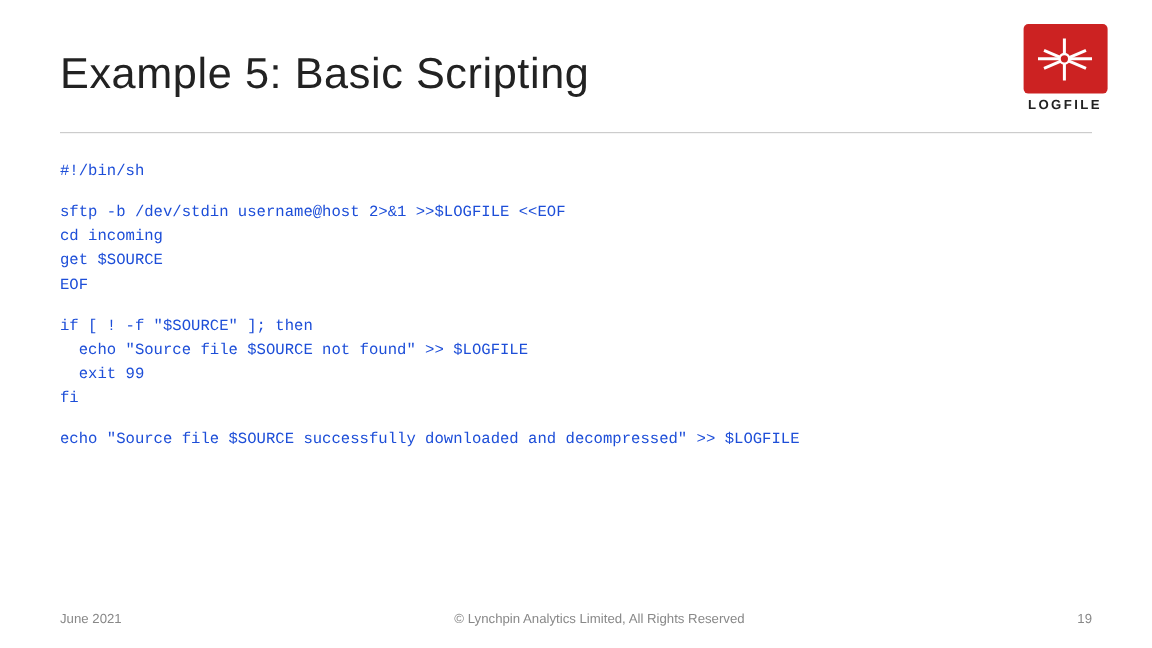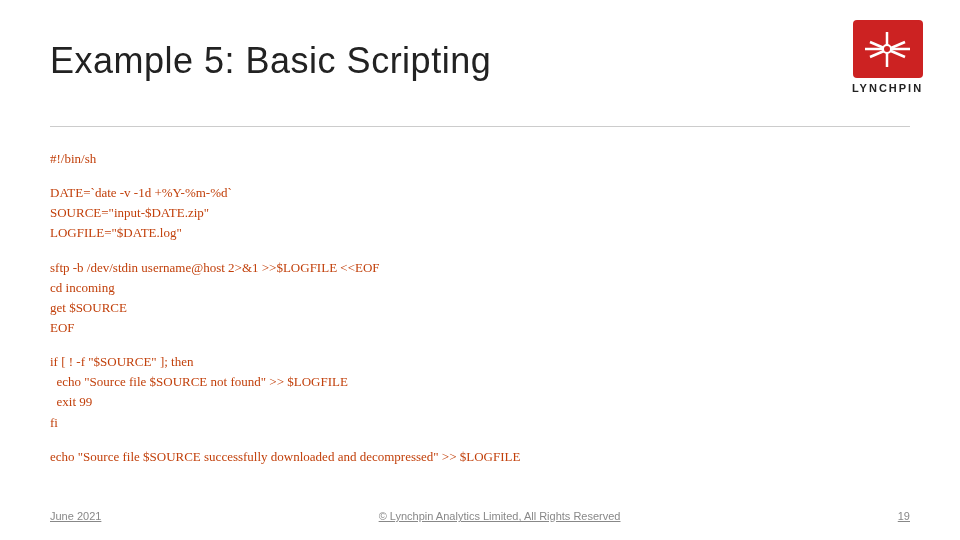--- a/index.html
+++ b/index.html
@@ -22,46 +22,45 @@
       height: 540px;
       background: #ffffff;
       position: relative;
       padding: 40px 50px 30px 50px;
     }
 
     .title {
       font-size: 36px;
       font-weight: 300;
       color: #222222;
-      margin-bottom: 44px;
+      margin-bottom: 28px;
       letter-spacing: 0.5px;
     }
 
     .code-block {
-      font-family: Liberation Serif, serif;
+      font-family: Liberation Mono, monospace;
       font-size: 13px;
       line-height: 1.55;
-      color: #c2410c;
+      color: #1d4ed8;
     }
 
     .code-block .section {
       margin-bottom: 14px;
     }
 
     .footer {
       position: absolute;
       bottom: 18px;
       left: 50px;
       right: 50px;
       display: flex;
       justify-content: space-between;
       align-items: center;
       font-size: 11px;
       color: #888888;
-      text-decoration: underline;
     }
 
     .footer-center {
       text-align: center;
       flex: 1;
     }
 
     
     .logo-area {
       position: absolute;
@@ -112,38 +111,33 @@
     <div class="logo-box">
       <svg viewBox="0 0 55 45" xmlns="http://www.w3.org/2000/svg">
 
         <line x1="27" y1="5" x2="27" y2="40" stroke="white" stroke-width="2.5"></line>
         <line x1="10" y1="15" x2="45" y2="30" stroke="white" stroke-width="2.5"></line>
         <line x1="45" y1="15" x2="10" y2="30" stroke="white" stroke-width="2.5"></line>
         <line x1="5" y1="22" x2="50" y2="22" stroke="white" stroke-width="2.5"></line>
         <circle cx="27" cy="22" r="4" fill="#cc2222" stroke="white" stroke-width="2"></circle>
       </svg>
     </div>
-    <div class="logo-text">LYNCHPIN</div>
+    <div class="logo-text">LOGFILE</div>
   </div>
 
   <h1 class="title">Example 5: Basic Scripting</h1>
 
   <hr class="title-divider">
 
   <div class="code-block">
 
     <div class="section">
       <span>#!/bin/sh</span>
     </div>
 
-    <div class="section">
-      <pre style="font-family:inherit; font-size:inherit; white-space:pre;">DATE=`date -v -1d +%Y-%m-%d`
-SOURCE="input-$DATE.zip"
-LOGFILE="$DATE.log"</pre>
-    </div>
 
     <div class="section">
       <pre style="font-family:inherit; font-size:inherit; white-space:pre;">sftp -b /dev/stdin username@host 2&gt;&amp;1 &gt;&gt;$LOGFILE &lt;&lt;EOF
 cd incoming
 get $SOURCE
 EOF</pre>
     </div>
 
     <div class="section">
       <pre style="font-family:inherit; font-size:inherit; white-space:pre;">if [ ! -f "$SOURCE" ]; then

